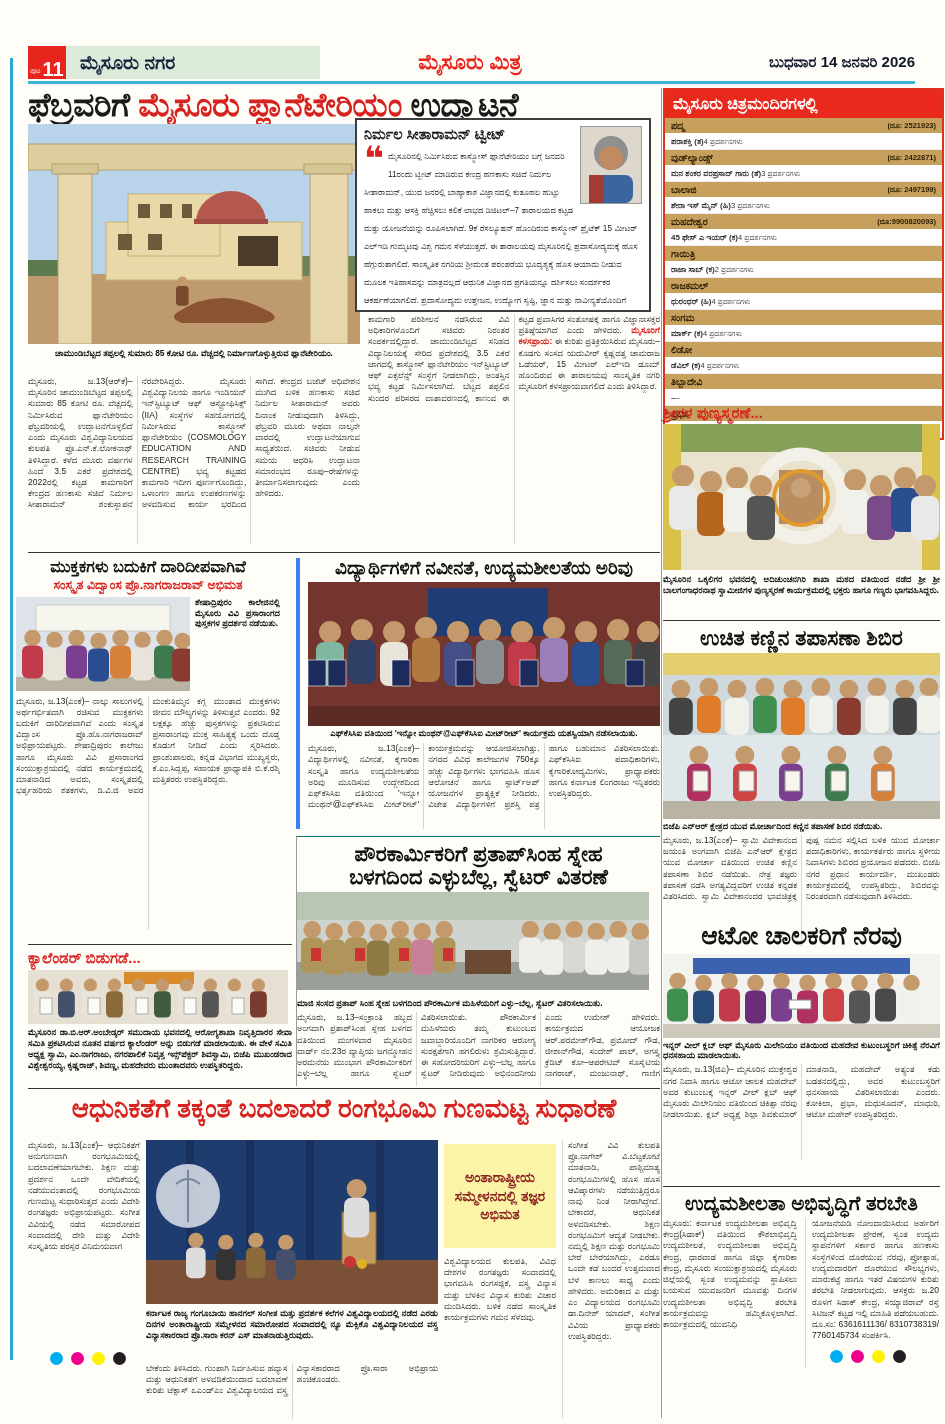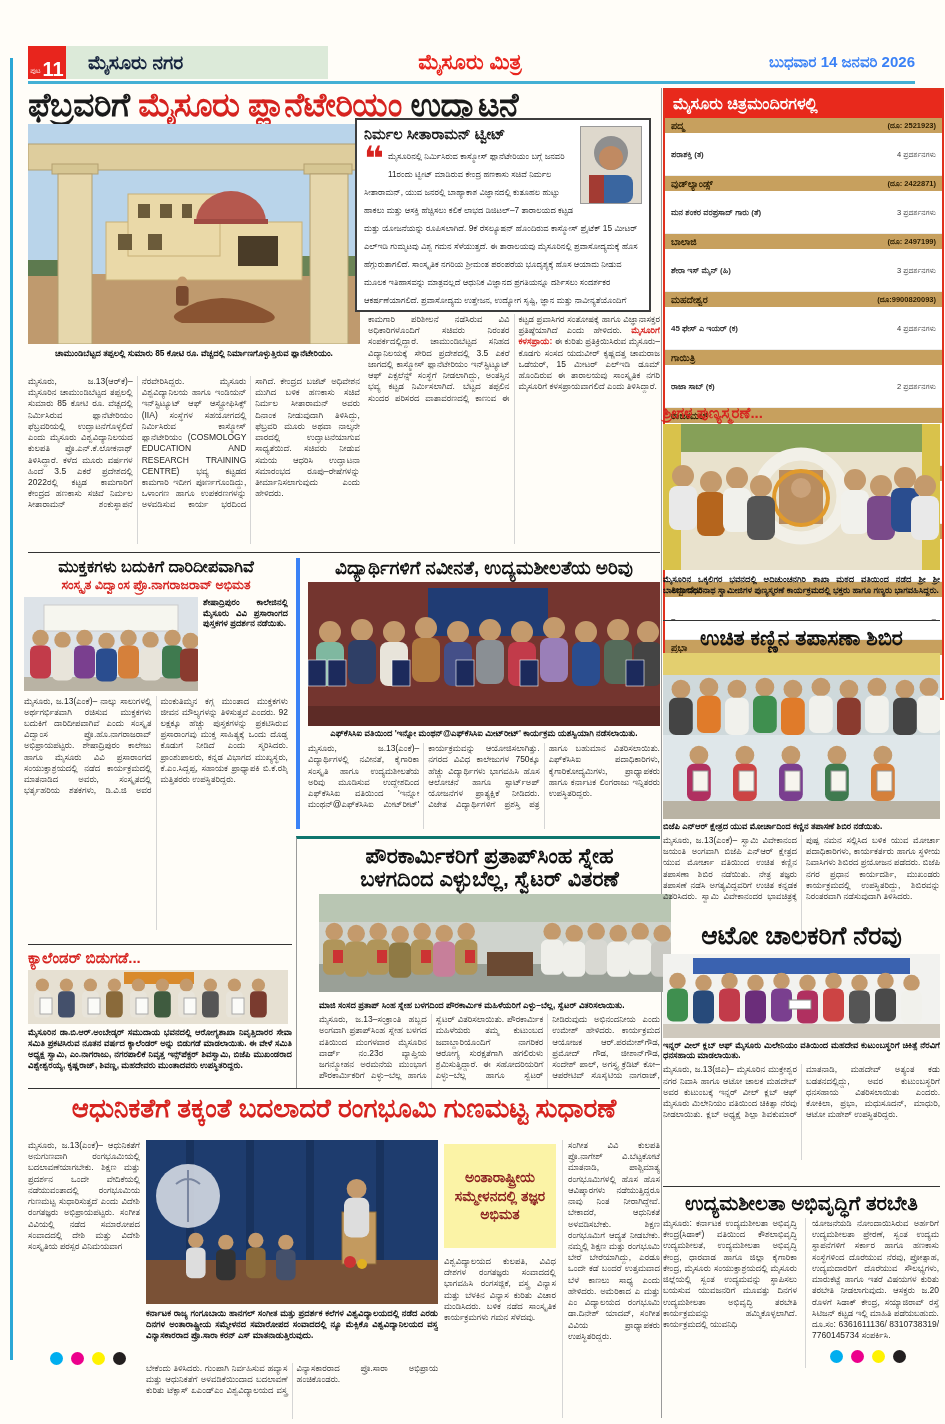--- a/index.html
+++ b/index.html
@@ -11,40 +11,40 @@
   .cap{font-size:8.4px;font-weight:bold;line-height:1.3;color:#111;overflow:hidden;}
   .cols2{column-count:2;column-gap:9px;column-rule:1px solid #d5d5d5;}
   .cols3{column-count:3;column-gap:9px;column-rule:1px solid #d5d5d5;}
   .red{color:#d6231f;}
   .hrule{background:#333;height:1px;}
   .vrule{background:#9a9a9a;width:1px;}
   
   .pgbox{background:#e8251d;color:#fff;display:flex;align-items:flex-end;justify-content:center;gap:2px;}
   .pgbox .lbl{font-size:7px;margin-bottom:4px;}
   .pgbox .num{font-size:20px;font-weight:bold;line-height:1;}
-  .secbox{background:#dcead9;display:flex;align-items:center;padding-left:22px;font-size:19px;font-weight:bold;color:#15233d;}
+  .secbox{background:#dcead9;display:flex;align-items:center;padding-left:14px;font-size:19px;font-weight:bold;color:#15233d;}
   .masthead{color:#e8251d;font-size:21px;font-weight:bold;text-align:center;}
-  .dateline{font-size:15px;font-weight:bold;text-align:right;color:#3b82f6;}
+  .dateline{font-size:15px;font-weight:bold;text-align:right;color:#0f172a;}
   .toprule{background:#43b0d5;height:3px;}
   
   .leadhead{font-size:33px;font-weight:bold;line-height:1.05;letter-spacing:-0.5px;}
   .leadcap{text-align:center;}
   .qbox{border:2px solid #3d3d3d;background:#fff;padding:6px 7px;overflow:hidden;}
   .qtitle{font-size:14.5px;font-weight:bold;margin-bottom:2px;}
   .qmark{float:left;color:#d6231f;font-size:34px;line-height:.8;margin-right:4px;font-weight:bold;}
   .qportrait{float:right;margin:0 0 3px 5px;border:1px solid #999;}
   .qtext{font-size:8.3px;line-height:1.3;text-align:justify;color:#222;}
   
   .cinbox{border:2px solid #e0311e;background:#fff;}
   .cintitle{background:#e8291c;color:#fff;font-size:16px;font-weight:bold;padding:4px 8px;height:20px;line-height:20px;}
   .cinname{background:#c7a05e;color:#2b1d00;display:flex;justify-content:space-between;align-items:center;
            padding:1px 6px;height:13px;border-bottom:1px solid #fff;}
   .cinname .nm{font-size:9.5px;font-weight:bold;}
   .cinname .ph{font-size:7.5px;font-weight:bold;}
-  .cinmovie{display:flex;justify-content:space-between;align-items:center;padding:15px 6px;height:11px;border-bottom:1px solid #eee;}
+  .cinmovie{display:flex;align-items:center;padding:2px 6px;height:11px;border-bottom:1px solid #eee;}
   .cinmovie .mv{font-size:8px;font-weight:bold;color:#333;}
   .cinmovie .sh{font-size:7.5px;color:#333;}
   
   .h-black{font-weight:bold;color:#111;text-align:center;line-height:1.1;}
   .h-red{font-weight:bold;color:#d6231f;text-align:center;line-height:1.1;}
   .subred{font-size:12.5px;font-weight:bold;color:#d6231f;text-align:center;margin-top:2px;}
   .ybox{background:#fbf3a6;color:#8a1f1f;font-size:14px;font-weight:bold;text-align:center;
         display:flex;align-items:center;justify-content:center;padding:4px;line-height:1.35;}
   .dots{display:flex;gap:8px;}
   .dot{width:13px;height:13px;border-radius:50%;}
@@ -252,21 +252,21 @@
 
   <div class="abs bodytxt jt cols2" style="left:368px;top:314px;width:292px;height:230px;">
     <span>ಕಾಮಗಾರಿ ಪರಿಶೀಲನೆ ನಡೆಸಿರುವ ವಿವಿ ಅಧಿಕಾರಿಗಳೊಂದಿಗೆ ಸಚಿವರು ನಿರಂತರ ಸಂಪರ್ಕದಲ್ಲಿದ್ದಾರೆ. ಚಾಮುಂಡಿಬೆಟ್ಟದ ಸನಿಹದ ವಿದ್ಯಾನಿಲಯಕ್ಕೆ ಸೇರಿದ ಪ್ರದೇಶದಲ್ಲಿ 3.5 ಎಕರೆ ಜಾಗದಲ್ಲಿ ಕಾಸ್ಮೋಸ್ ಪ್ಲಾನೆಟೇರಿಯಂ ಇನ್‌ಸ್ಟಿಟ್ಯೂಟ್ ಆಫ್ ಎಕ್ಸಲೆನ್ಸ್ ಸಂಸ್ಥೆಗೆ ನೀಡಲಾಗಿದ್ದು, ಅಂತಸ್ತಿನ ಭವ್ಯ ಕಟ್ಟಡ ನಿರ್ಮಿಸಲಾಗಿದೆ. ಬೆಟ್ಟದ ತಪ್ಪಲಿನ ಸುಂದರ ಪರಿಸರದ ವಾತಾವರಣದಲ್ಲಿ ಕಾಣುವ ಈ ಕಟ್ಟಡ ಪ್ರವಾಸಿಗರ ಸಂತೋಷಕ್ಕೆ ಹಾಗೂ ವಿಜ್ಞಾನಾಸಕ್ತರ ಪ್ರತಿಷ್ಠೆಯಾಗಿದೆ ಎಂದು ಹೇಳಿದರು.</span>
     <span class="red" style="font-weight:bold;">ಮೈಸೂರಿಗೆ ಕಳಸಪ್ರಾಯ:</span>
     <span>ಈ ಕುರಿತು ಪ್ರತಿಕ್ರಿಯಿಸಿರುವ ಮೈಸೂರು–ಕೊಡಗು ಸಂಸದ ಯದುವೀರ್ ಕೃಷ್ಣದತ್ತ ಚಾಮರಾಜ ಒಡೆಯರ್, 15 ಮೀಟರ್ ಎಲ್‌ಇಡಿ ಡೂಮ್ ಹೊಂದಿರುವ ಈ ತಾರಾಲಯವು ಸಾಂಸ್ಕೃತಿಕ ನಗರಿ ಮೈಸೂರಿಗೆ ಕಳಸಪ್ರಾಯವಾಗಲಿದೆ ಎಂದು ತಿಳಿಸಿದ್ದಾರೆ.</span>
   </div>
   <div class="abs bodytxt jt cols3" style="left:28px;top:376px;width:332px;height:168px;">ಮೈಸೂರು, ಜ.13(ಆರ್‌ಕೆ)– ಮೈಸೂರಿನ ಚಾಮುಂಡಿಬೆಟ್ಟದ ತಪ್ಪಲಲ್ಲಿ ಸುಮಾರು 85 ಕೋಟಿ ರೂ. ವೆಚ್ಚದಲ್ಲಿ ನಿರ್ಮಿಸಿರುವ ಪ್ಲಾನೆಟೇರಿಯಂ ಫೆಬ್ರವರಿಯಲ್ಲಿ ಉದ್ಘಾಟನೆಗೊಳ್ಳಲಿದೆ ಎಂದು ಮೈಸೂರು ವಿಶ್ವವಿದ್ಯಾನಿಲಯದ ಕುಲಪತಿ ಪ್ರೊ.ಎನ್.ಕೆ.ಲೋಕನಾಥ್ ತಿಳಿಸಿದ್ದಾರೆ. ಕಳೆದ ಮೂರು ವರ್ಷಗಳ ಹಿಂದೆ 3.5 ಎಕರೆ ಪ್ರದೇಶದಲ್ಲಿ 2022ರಲ್ಲಿ ಕಟ್ಟಡ ಕಾಮಗಾರಿಗೆ ಕೇಂದ್ರದ ಹಣಕಾಸು ಸಚಿವೆ ನಿರ್ಮಲ ಸೀತಾರಾಮನ್ ಶಂಕುಸ್ಥಾಪನೆ ನೆರವೇರಿಸಿದ್ದರು. ಮೈಸೂರು ವಿಶ್ವವಿದ್ಯಾನಿಲಯ ಹಾಗೂ ಇಂಡಿಯನ್ ಇನ್‌ಸ್ಟಿಟ್ಯೂಟ್ ಆಫ್ ಆಸ್ಟ್ರೋಫಿಸಿಕ್ಸ್ (IIA) ಸಂಸ್ಥೆಗಳ ಸಹಯೋಗದಲ್ಲಿ ನಿರ್ಮಿಸಿರುವ ಕಾಸ್ಮೋಸ್ ಪ್ಲಾನೆಟೇರಿಯಂ (COSMOLOGY EDUCATION AND RESEARCH TRAINING CENTRE) ಭವ್ಯ ಕಟ್ಟಡದ ಕಾಮಗಾರಿ ಇದೀಗ ಪೂರ್ಣಗೊಂಡಿದ್ದು, ಒಳಾಂಗಣ ಹಾಗೂ ಉಪಕರಣಗಳನ್ನು ಅಳವಡಿಸುವ ಕಾರ್ಯ ಭರದಿಂದ ಸಾಗಿದೆ. ಕೇಂದ್ರದ ಬಜೆಟ್ ಅಧಿವೇಶನ ಮುಗಿದ ಬಳಿಕ ಹಣಕಾಸು ಸಚಿವೆ ನಿರ್ಮಲ ಸೀತಾರಾಮನ್ ಅವರು ದಿನಾಂಕ ನೀಡುವುದಾಗಿ ತಿಳಿಸಿದ್ದು, ಫೆಬ್ರವರಿ ಮೂರು ಅಥವಾ ನಾಲ್ಕನೇ ವಾರದಲ್ಲಿ ಉದ್ಘಾಟನೆಯಾಗುವ ಸಾಧ್ಯತೆಯಿದೆ. ಸಚಿವರು ನೀಡುವ ಸಮಯ ಆಧರಿಸಿ ಉದ್ಘಾಟನಾ ಸಮಾರಂಭದ ರೂಪು–ರೇಷೆಗಳನ್ನು ತೀರ್ಮಾನಿಸಲಾಗುವುದು ಎಂದು ಹೇಳಿದರು.</div>
 
   <div class="abs hrule" style="left:28px;top:552px;width:632px;"></div>
 
-  <div class="abs" style="left:24px;top:558px;width:264px;">
+  <div class="abs" style="left:16px;top:558px;width:264px;">
     <div class="h-black" style="font-size:16px;">ಮುಕ್ತಕಗಳು ಬದುಕಿಗೆ ದಾರಿದೀಪವಾಗಿವೆ</div>
     <div class="subred">ಸಂಸ್ಕೃತ ವಿದ್ವಾಂಸ ಪ್ರೊ.ನಾಗರಾಜರಾವ್ ಅಭಿಮತ</div>
     <div style="margin-top:4px;overflow:hidden;">
       <svg class="photo" style="float:left;margin-right:5px;" width="174" height="94" viewBox="0 0 174 94">
         <rect width="174" height="94" fill="#dde3e8"></rect>
         <rect x="20" y="8" width="134" height="26" fill="#f6f6ef" stroke="#cccccc"></rect>
         <rect x="0" y="80" width="174" height="14" fill="#b9b3a4"></rect>
         <use href="#pp" transform="translate(6,32) scale(1.5)" style="color:#c23b4a"></use>
         <use href="#pp" transform="translate(28,34) scale(1.5)" style="color:#e8e4da"></use>
         <use href="#pp" transform="translate(50,32) scale(1.5)" style="color:#7a3f8f"></use>
@@ -326,21 +326,21 @@
       <rect x="84" y="78" width="18" height="26" fill="#1c2a5c" stroke="#ffffff" stroke-width="0.6"></rect>
       <rect x="148" y="78" width="18" height="26" fill="#1c2a5c" stroke="#ffffff" stroke-width="0.6"></rect>
       <rect x="212" y="78" width="18" height="26" fill="#1c2a5c" stroke="#ffffff" stroke-width="0.6"></rect>
       <rect x="276,78" y="78" width="18" height="26" fill="#1c2a5c" stroke="#ffffff" stroke-width="0.6"></rect>
       <rect x="318" y="78" width="18" height="26" fill="#1c2a5c" stroke="#ffffff" stroke-width="0.6"></rect>
     </svg>
     <div class="cap" style="text-align:center;margin-top:2px;">ಎಫ್‌ಕೆಸಿಸಿಐ ವತಿಯಿಂದ 'ಇನ್ನೋ ಮಂಥನ್@ಎಫ್‌ಕೆಸಿಸಿಐ ಮೀಟ್‌ರೀಟ್' ಕಾರ್ಯಕ್ರಮ ಯಶಸ್ವಿಯಾಗಿ ನಡೆಸಲಾಯಿತು.</div>
     <div class="bodytxt jt cols3" style="margin-top:4px;height:86px;">ಮೈಸೂರು, ಜ.13(ಎಂಕೆ)– ವಿದ್ಯಾರ್ಥಿಗಳಲ್ಲಿ ನವೀನತೆ, ಕೈಗಾರಿಕಾ ಸಂಸ್ಕೃತಿ ಹಾಗೂ ಉದ್ಯಮಶೀಲತೆಯ ಅರಿವು ಮೂಡಿಸುವ ಉದ್ದೇಶದಿಂದ ಎಫ್‌ಕೆಸಿಸಿಐ ವತಿಯಿಂದ 'ಇನ್ನೋ ಮಂಥನ್@ಎಫ್‌ಕೆಸಿಸಿಐ ಮೀಟ್‌ರೀಟ್' ಕಾರ್ಯಕ್ರಮವನ್ನು ಆಯೋಜಿಸಲಾಗಿತ್ತು. ನಗರದ ವಿವಿಧ ಕಾಲೇಜುಗಳ 750ಕ್ಕೂ ಹೆಚ್ಚು ವಿದ್ಯಾರ್ಥಿಗಳು ಭಾಗವಹಿಸಿ ಹೊಸ ಆಲೋಚನೆ ಹಾಗೂ ಸ್ಟಾರ್ಟ್‌ಅಪ್ ಯೋಜನೆಗಳ ಪ್ರಾತ್ಯಕ್ಷಿಕೆ ನೀಡಿದರು. ವಿಜೇತ ವಿದ್ಯಾರ್ಥಿಗಳಿಗೆ ಪ್ರಶಸ್ತಿ ಪತ್ರ ಹಾಗೂ ಬಹುಮಾನ ವಿತರಿಸಲಾಯಿತು. ಎಫ್‌ಕೆಸಿಸಿಐ ಪದಾಧಿಕಾರಿಗಳು, ಕೈಗಾರಿಕೋದ್ಯಮಿಗಳು, ಪ್ರಾಧ್ಯಾಪಕರು ಹಾಗೂ ಕರ್ನಾಟಕ ಲಿಂಗರಾಜು ಇನ್ನಿತರರು ಉಪಸ್ಥಿತರಿದ್ದರು.</div>
   </div>
 
-  <div class="abs" style="left:296px;top:836px;width:364px;border-top:3px solid #0f766e;border-left:1px solid #9a9a9a;padding:5px 0 0 22px;box-sizing:border-box;">
+  <div class="abs" style="left:296px;top:836px;width:364px;border-top:1px solid #0f766e;border-left:1px solid #9a9a9a;padding:5px 0 0 0;box-sizing:border-box;">
     <div class="h-black" style="font-size:21px;">ಪೌರಕಾರ್ಮಿಕರಿಗೆ ಪ್ರತಾಪ್‌ಸಿಂಹ ಸ್ನೇಹ</div>
     <div class="h-black" style="font-size:21px;">ಬಳಗದಿಂದ ಎಳ್ಳುಬೆಲ್ಲ, ಸ್ವೆಟರ್ ವಿತರಣೆ</div>
     <svg class="photo" style="margin-top:4px;" width="352" height="98" viewBox="0 0 352 98">
       <rect width="352" height="98" fill="#cfd3cd"></rect>
       <rect width="352" height="28" fill="#b9c6b3"></rect>
       <rect x="0" y="70" width="352" height="28" fill="#9aa097"></rect>
       <rect x="168" y="58" width="46" height="24" fill="#6b4a33"></rect>
       <use href="#pp" transform="translate(4,28) scale(1.6)" style="color:#b0955a"></use>
       <use href="#pp" transform="translate(26,30) scale(1.6)" style="color:#b0955a"></use>
       <use href="#pp" transform="translate(48,28) scale(1.6)" style="color:#b0955a"></use>

